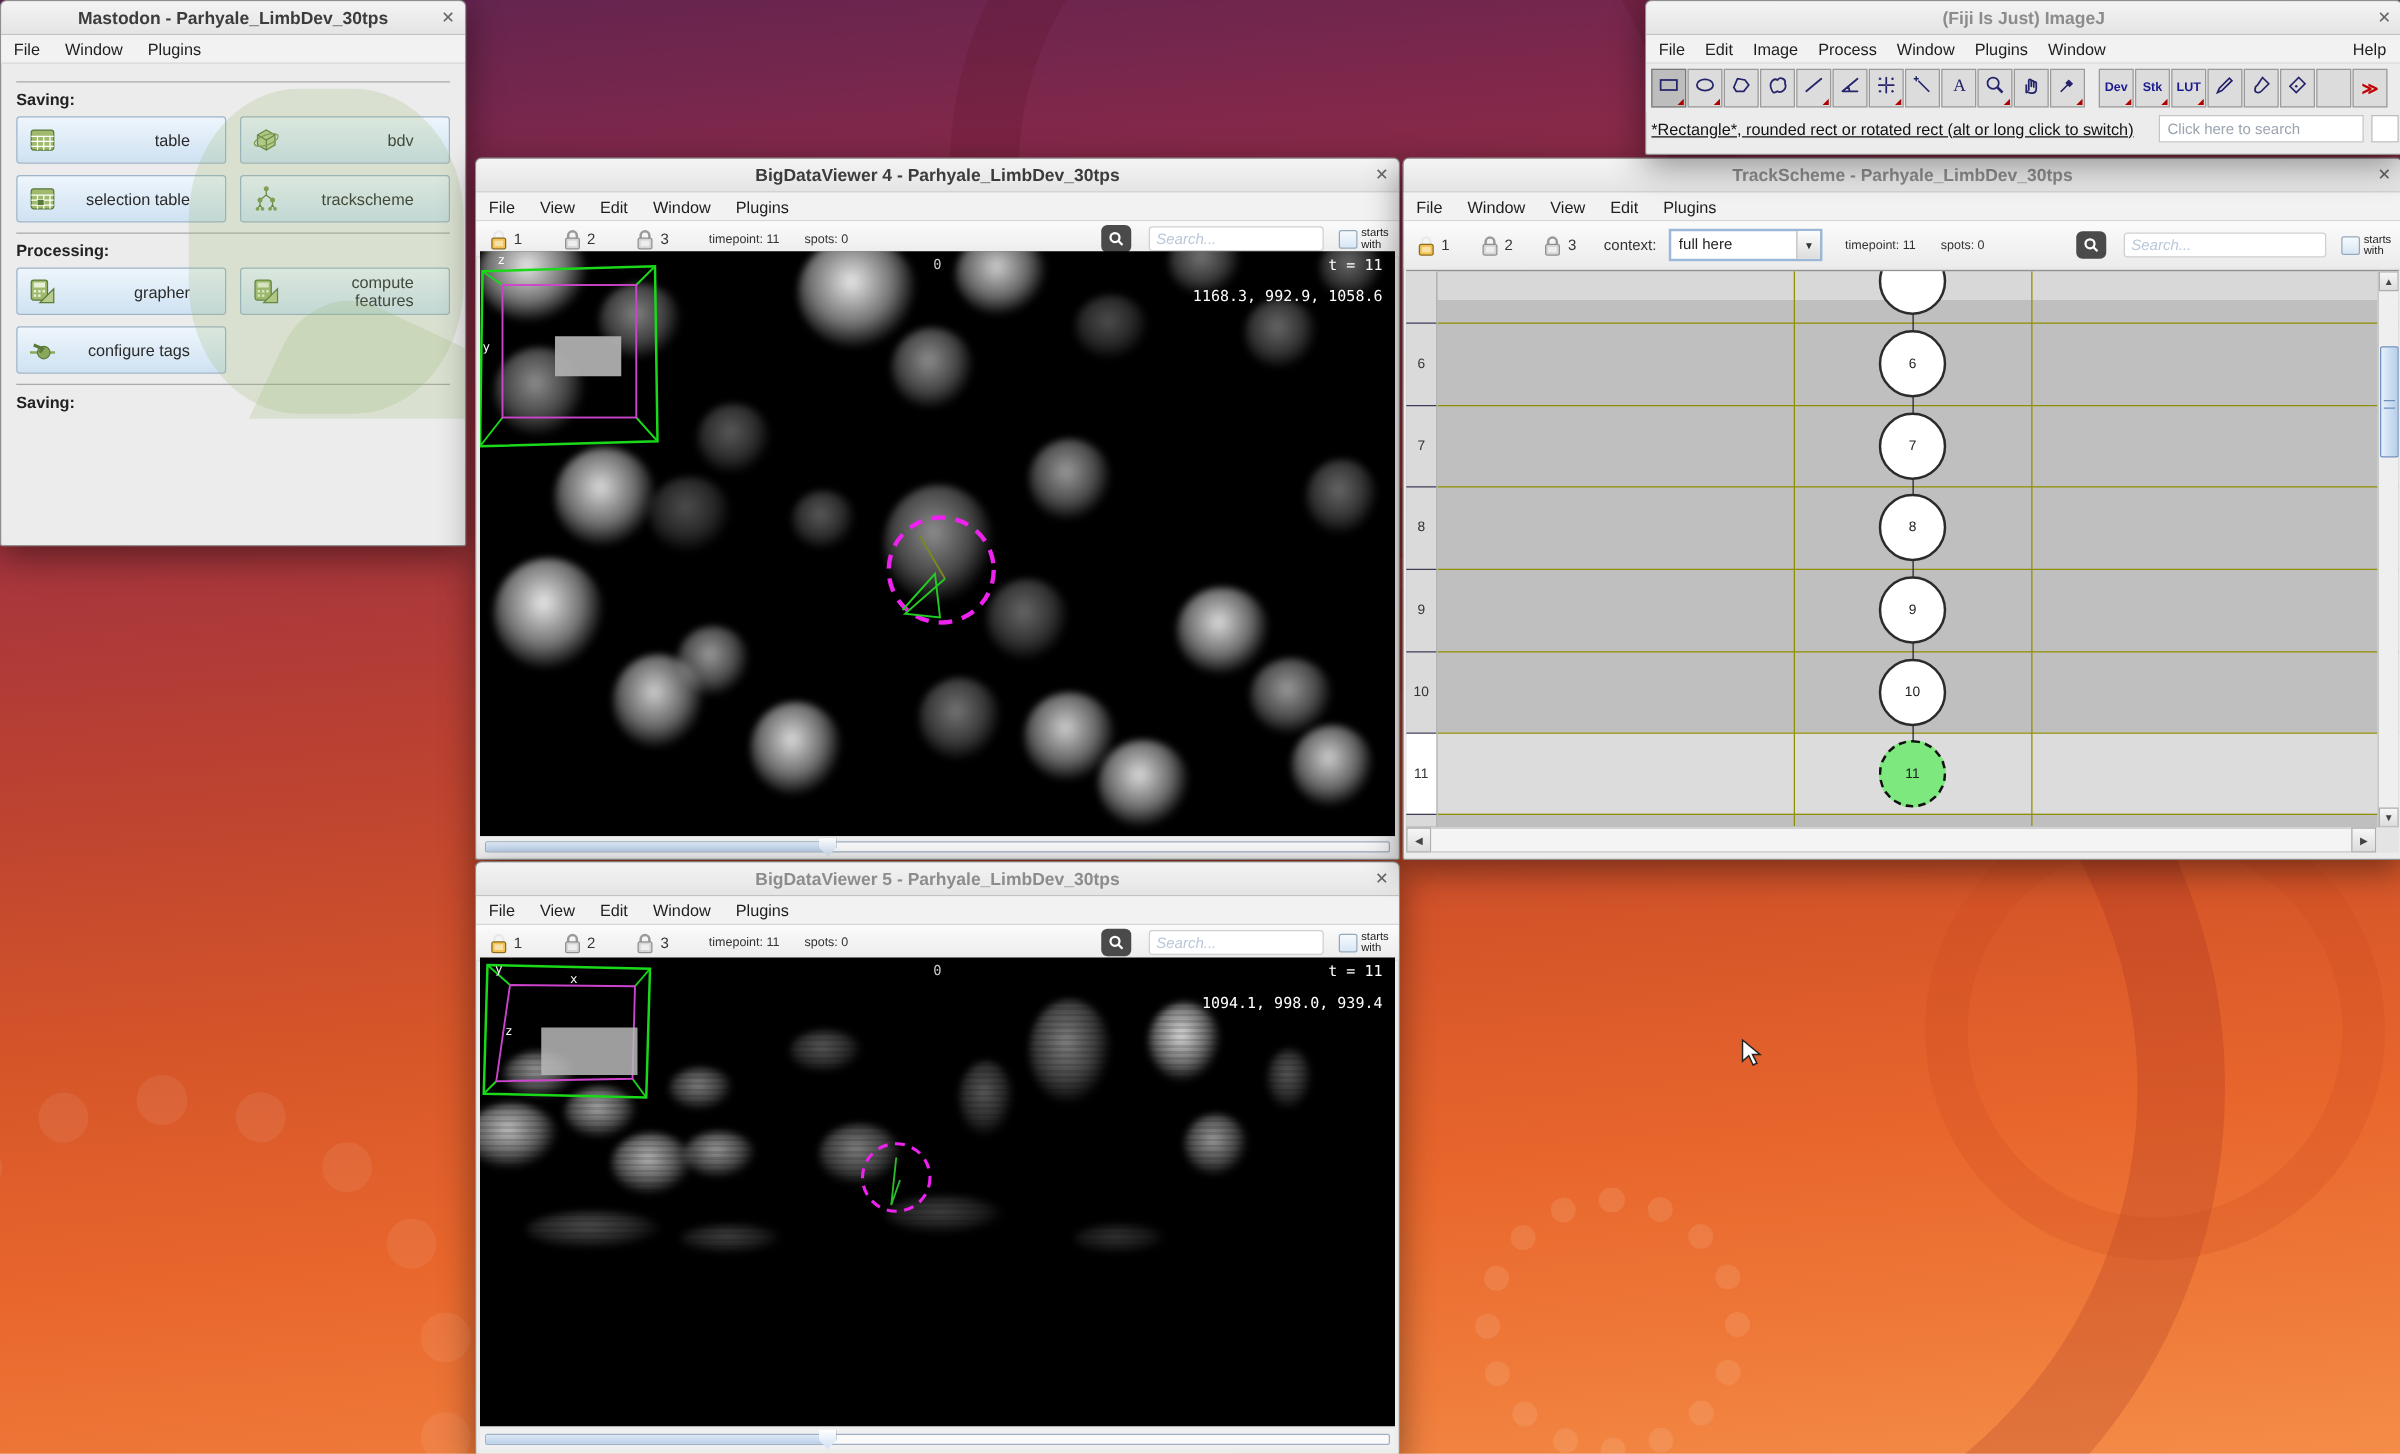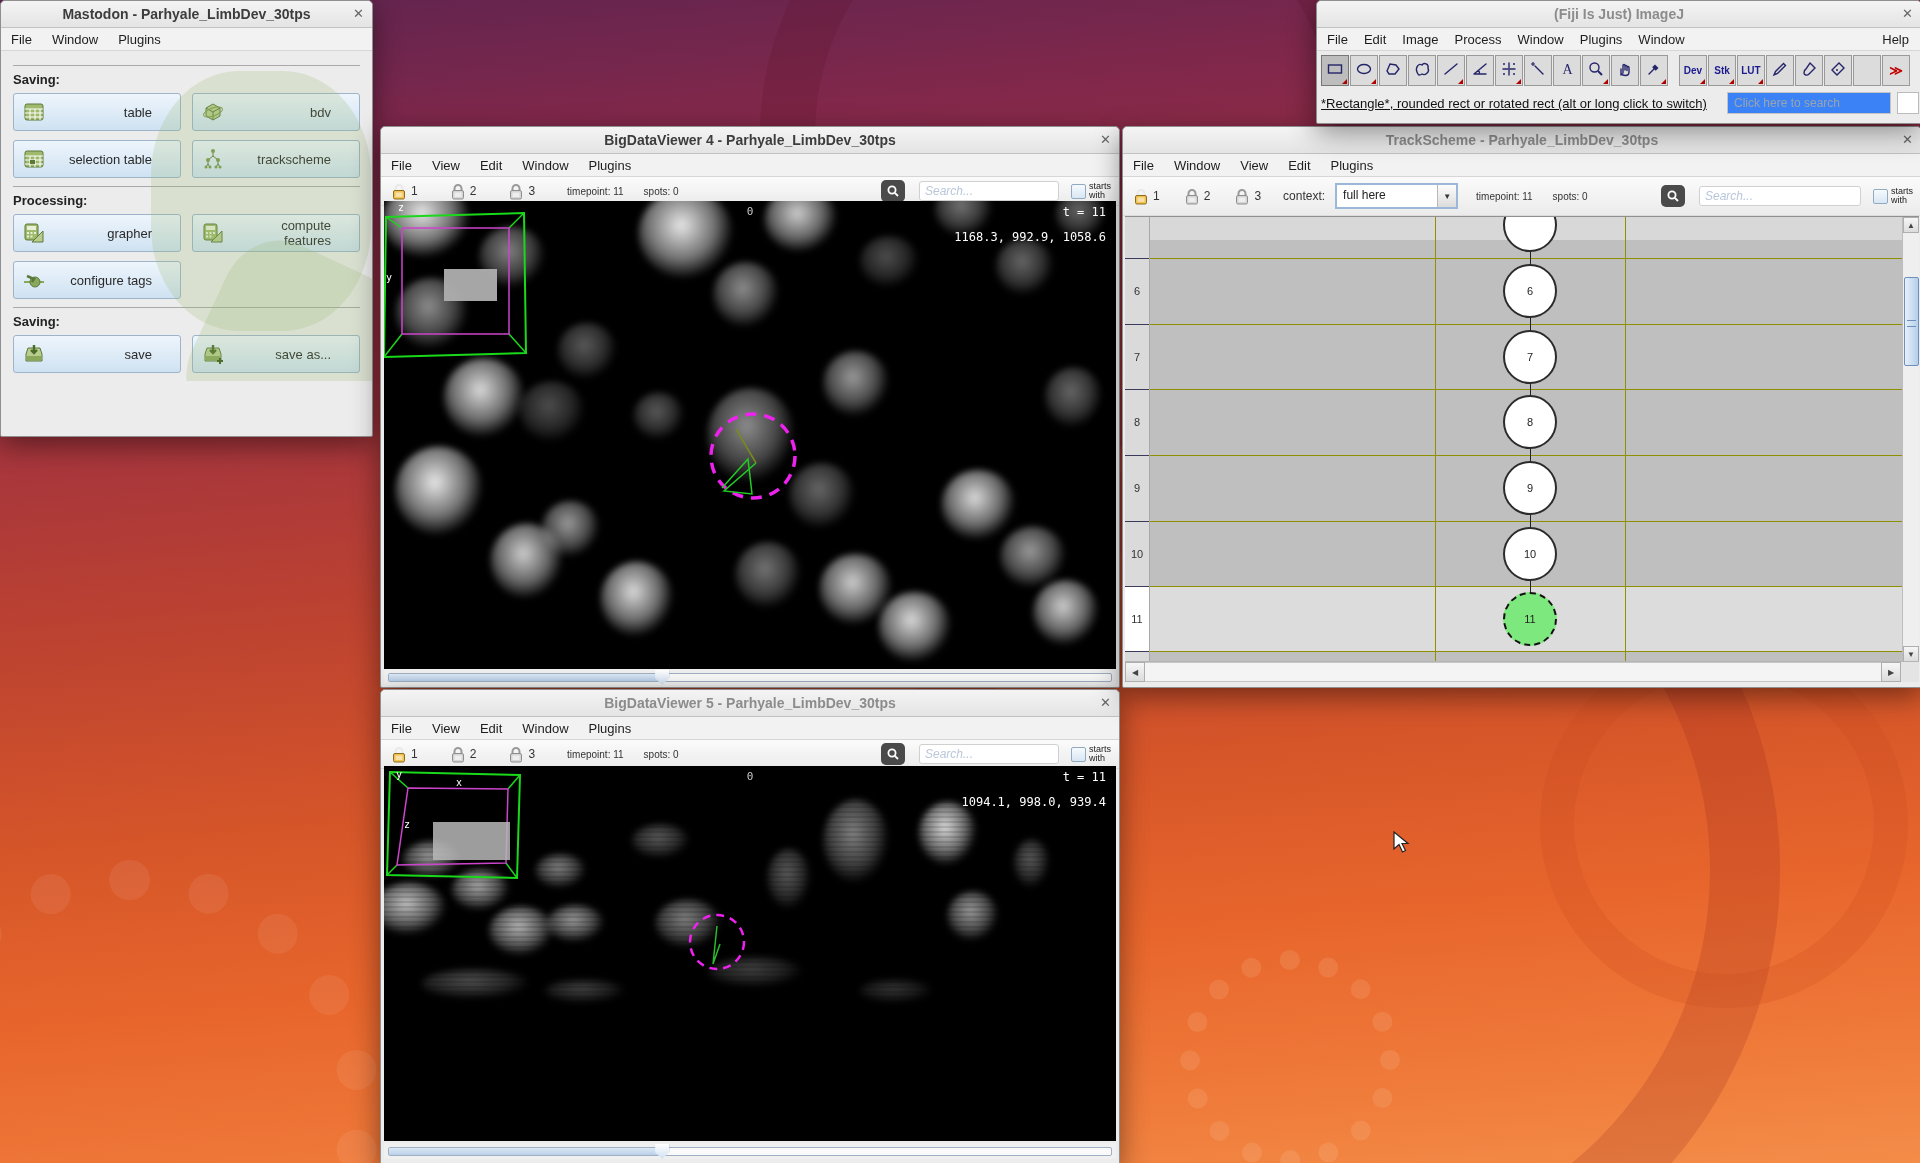--- a/index.html
+++ b/index.html
@@ -100,21 +100,21 @@
   .ij-toolbar{height:35px;display:flex;align-items:center;padding:2px 4px;background:#ececec;gap:1px;}
   .ij-tool{position:relative;width:26px;height:29px;background:#dcdcdc;border:1px solid #9a9a9a;
       display:flex;align-items:center;justify-content:center;}
   .ij-tool.selected{background:#bdbdbd;border-color:#777;}
   .ij-tool.gap{margin-left:10px;}
   .ij-tool .tl{font-size:10px;font-weight:bold;color:#1b1b8f;}
   .ij-tool .red{font-size:13px;font-weight:bold;color:#c00000;}
   .tool-dd{position:absolute;right:1px;bottom:1px;width:0;height:0;border-left:5px solid transparent;border-bottom:5px solid #b00000;}
   .ij-status{height:26px;display:flex;align-items:center;padding:0 2px 0 4px;gap:6px;}
   .ij-status-text{flex:1;font-size:13px;color:#111;white-space:nowrap;overflow:hidden;text-decoration:underline;}
-  .ij-search{width:150px;height:20px;border:1px solid #c4c4c4;background:#3b82f6;font-size:12px;padding:0 6px;color:#333;}
+  .ij-search{width:150px;height:20px;border:1px solid #c4c4c4;background:#ffffff;font-size:12px;padding:0 6px;color:#333;}
   .ij-search::placeholder{color:#9aa4ae;}
   .ij-statusbox{width:20px;height:20px;background:#fff;border:1px solid #bbb;}
 
   .cursor{position:absolute;z-index:99;pointer-events:none;}
 </style>
 </head>
 <body>
 
 <div class="desktop">
   <div class="swirl sw1"></div>
@@ -232,39 +232,20 @@
               <line x1="2" y1="14" x2="22" y2="14" stroke="#8aa85a" stroke-width="2"></line>
               <circle cx="13" cy="14" r="5" fill="#8aa85a" stroke="#5a7a3a"></circle>
               <path d="M5 8 L12 11 L10 14" fill="none" stroke="#5a7a3a" stroke-width="2.5"></path>
             </svg>
           <span class="m-btn-label">configure tags</span>
         </div>
         <div></div>
       </div>
       <div class="hr"></div>
       <div class="m-label">Saving:</div>
-      <div class="m-grid">
-        <div class="m-btn">
-          <svg width="24" height="24" viewBox="0 0 24 24">
-              <path d="M4 12 L6 6 L18 6 L20 12 L20 19 L4 19 Z" fill="#b9cc8e" stroke="#5a7a3a"></path>
-              <rect x="5" y="14" width="14" height="4" fill="#8aa85a"></rect>
-              <path d="M12 3 v7 M9 8 l3 3 3-3" stroke="#4a6a2a" stroke-width="2.4" fill="none"></path>
-            </svg>
-          <span class="m-btn-label">save</span>
-        </div>
-        <div class="m-btn">
-          <svg width="24" height="24" viewBox="0 0 24 24">
-              <path d="M4 12 L6 6 L18 6 L20 12 L20 19 L4 19 Z" fill="#b9cc8e" stroke="#5a7a3a"></path>
-              <rect x="5" y="14" width="14" height="4" fill="#8aa85a"></rect>
-              <path d="M12 3 v7 M9 8 l3 3 3-3" stroke="#4a6a2a" stroke-width="2.4" fill="none"></path>
-              <path d="M19 16 v6 M16 19 h6" stroke="#3a5a1a" stroke-width="2"></path>
-            </svg>
-          <span class="m-btn-label">save as...</span>
-        </div>
-      </div>
     </div>
   </div>
 
   <div class="win" style="left:380px;top:126px;width:738px;height:560px;">
     <div class="titlebar">
       <span class="title active">BigDataViewer 4 - Parhyale_LimbDev_30tps</span>
       <span class="closebtn">✕</span>
     </div>
     <div class="menubar">
       <span class="menu-item">File</span>

